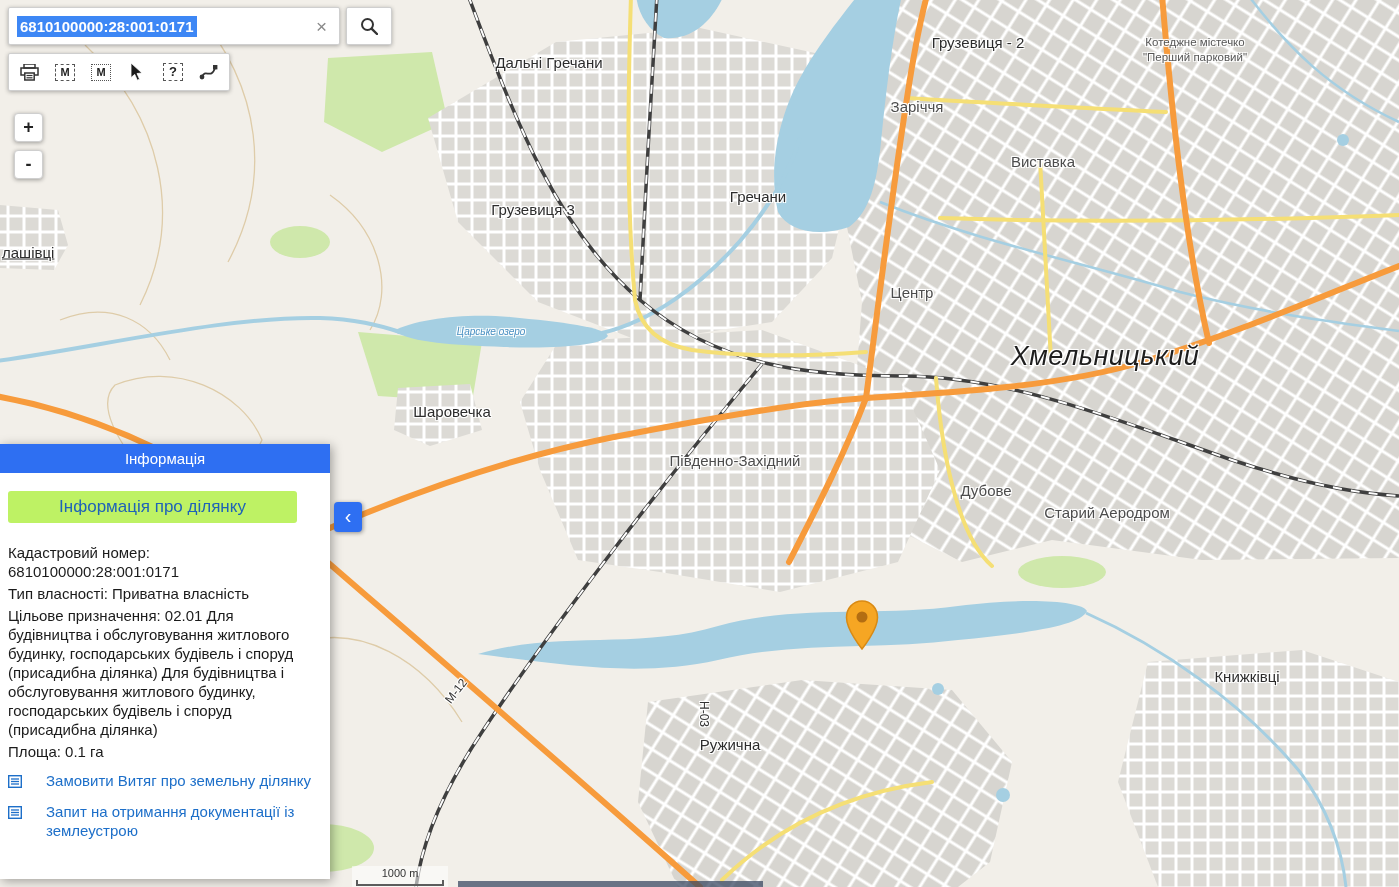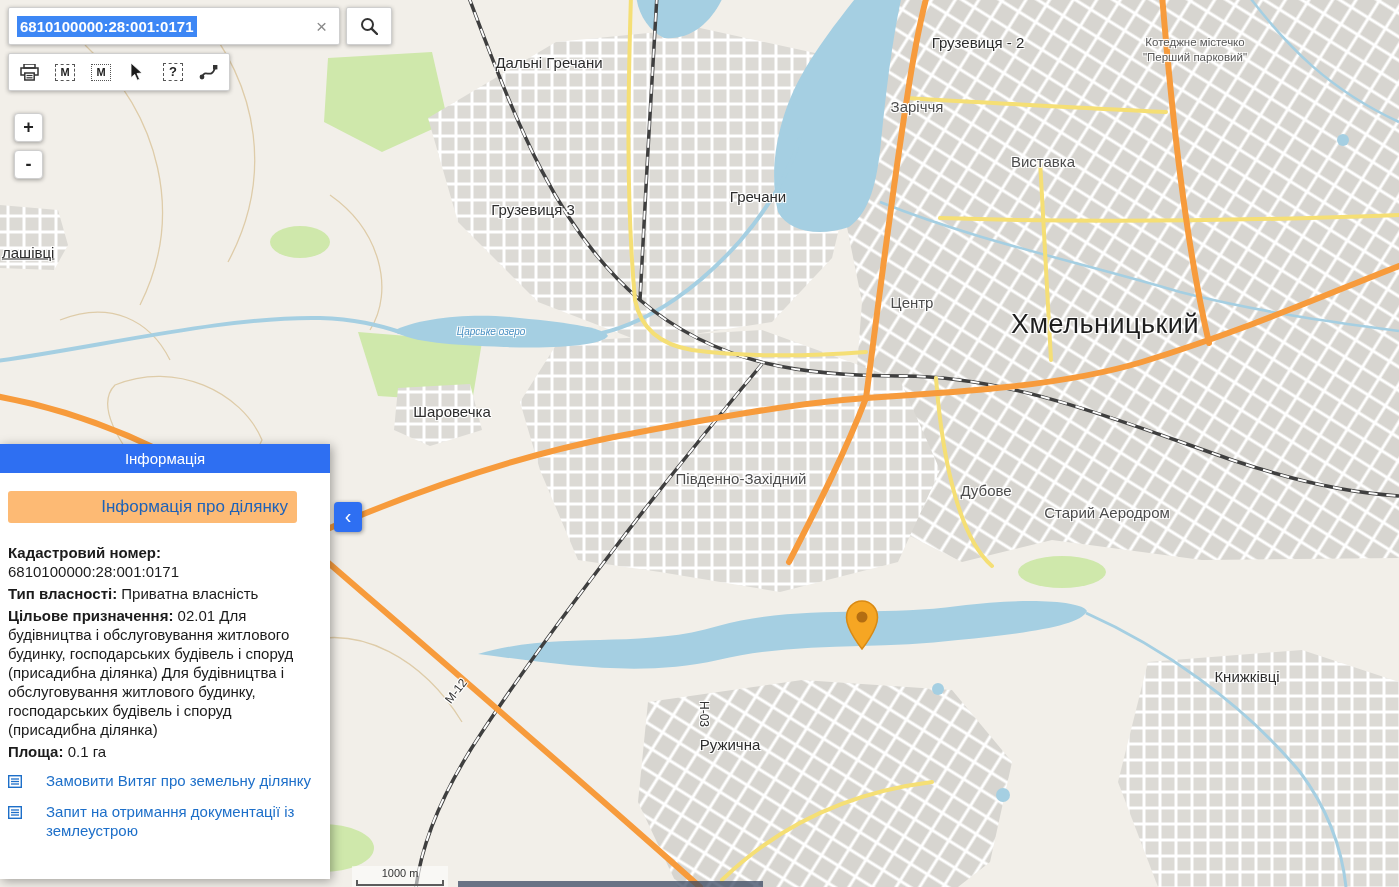--- a/index.html
+++ b/index.html
@@ -48,24 +48,24 @@
     border-radius:4px; font-size:18px; font-weight:700; color:#222; display:flex; align-items:center;
     justify-content:center; cursor:pointer; box-shadow:0 1px 4px rgba(0,0,0,.35); }
   #zoom-in { top:113px; } #zoom-out { top:150px; }
 
   
   .panel { position:absolute; left:0; top:444px; width:330px; height:435px; background:#fff;
     box-shadow:2px 2px 10px rgba(0,0,0,.35); }
   .panel-header { height:29px; background:#2e6ff2; color:#fff; font-size:15px; display:flex;
     align-items:center; justify-content:center; }
   .panel-body { height:406px; overflow:hidden; padding:18px 14px 0 8px; }
-  .section-title { background:#fdba74; color:#1e62b8; font-size:17px; text-align:right;
-    padding:6px 9px; border-radius:3px; width:289px; margin-bottom:20px; cursor:pointer; }
+  .section-title { background:#bef264; color:#1e62b8; font-size:17px; text-align:center;
+    padding:6px 0; border-radius:3px; width:289px; margin-bottom:20px; cursor:pointer; }
   .field { font-size:15px; line-height:19px; color:#1b1b1b; margin:0 0 3px; }
-  .field b { font-weight:700; }
+  .field b { font-weight:400; }
   .field .blockval { display:block; }
   .field-gap { }
   .link-row { display:flex; gap:23px; color:#1d6fc9; font-size:15px; line-height:19px; margin:10px 0 0; cursor:pointer; }
   .link-row .li-ic { flex:0 0 15px; padding-top:2px; }
   .collapse-btn { position:absolute; left:334px; top:502px; width:28px; height:30px; background:#2e6ff2;
     border:none; border-radius:4px; color:#fff; font-size:20px; line-height:1; cursor:pointer;
     box-shadow:1px 1px 4px rgba(0,0,0,.4); display:flex; align-items:center; justify-content:center; padding-bottom:3px; }
 </style>
 </head>
 <body>
@@ -170,25 +170,25 @@
 
     <div class="map-label" style="left:549px;top:62px;">Дальні Гречани</div>
     <div class="map-label" style="left:978px;top:42px;">Грузевиця - 2</div>
     <div class="map-label lbl-small" style="left:1195px;top:50px;">Котеджне містечко
 "Перший парковий"</div>
     <div class="map-label lbl-district" style="left:917px;top:106px;">Заріччя</div>
     <div class="map-label lbl-district" style="left:1043px;top:161px;">Виставка</div>
     <div class="map-label" style="left:497px;top:209px;margin-left:36px;">Грузевиця 3</div>
     <div class="map-label" style="left:758px;top:196px;">Гречани</div>
     <div class="map-label lbl-edge" style="left:2px;top:252px;text-decoration:underline;">лашівці</div>
-    <div class="map-label lbl-district" style="left:912px;top:302px;">Центр</div>
+    <div class="map-label lbl-district" style="left:912px;top:292px;">Центр</div>
     <div class="map-label lbl-water" style="left:491px;top:331px;">Царське озеро</div>
-    <div class="map-label lbl-city" style="left:1105px;top:324px;">Хмельницький</div>
+    <div class="map-label lbl-city" style="left:1105px;top:356px;font-style:italic;">Хмельницький</div>
     <div class="map-label" style="left:452px;top:411px;text-align:center;">Шаровечка</div>
-    <div class="map-label lbl-district" style="left:735px;top:478px;margin-left:6px;">Південно-Західний</div>
+    <div class="map-label lbl-district" style="left:735px;top:460px;">Південно-Західний</div>
     <div class="map-label lbl-district" style="left:986px;top:490px;">Дубове</div>
     <div class="map-label lbl-district" style="left:1107px;top:512px;">Старий Аеродром</div>
     <div class="map-label" style="left:1247px;top:676px;">Книжківці</div>
     <div class="map-label" style="left:730px;top:744px;">Ружична</div>
     <div class="map-label lbl-road" style="left:456px;top:691px;transform:translate(-50%,-50%) rotate(-52deg);">М-12</div>
     <div class="map-label lbl-road" style="left:704px;top:714px;transform:translate(-50%,-50%) rotate(90deg);">Н-03</div>
 
     <div class="marker">
       <svg width="34" height="50" viewBox="0 0 34 50">
         <path d="M17 1 C8 1 1.5 8.5 1.5 17.5 C1.5 30 17 49 17 49 C17 49 32.5 30 32.5 17.5 C32.5 8.5 26 1 17 1 Z" fill="#f6a623" stroke="#d98a14" stroke-width="1.5"></path>

